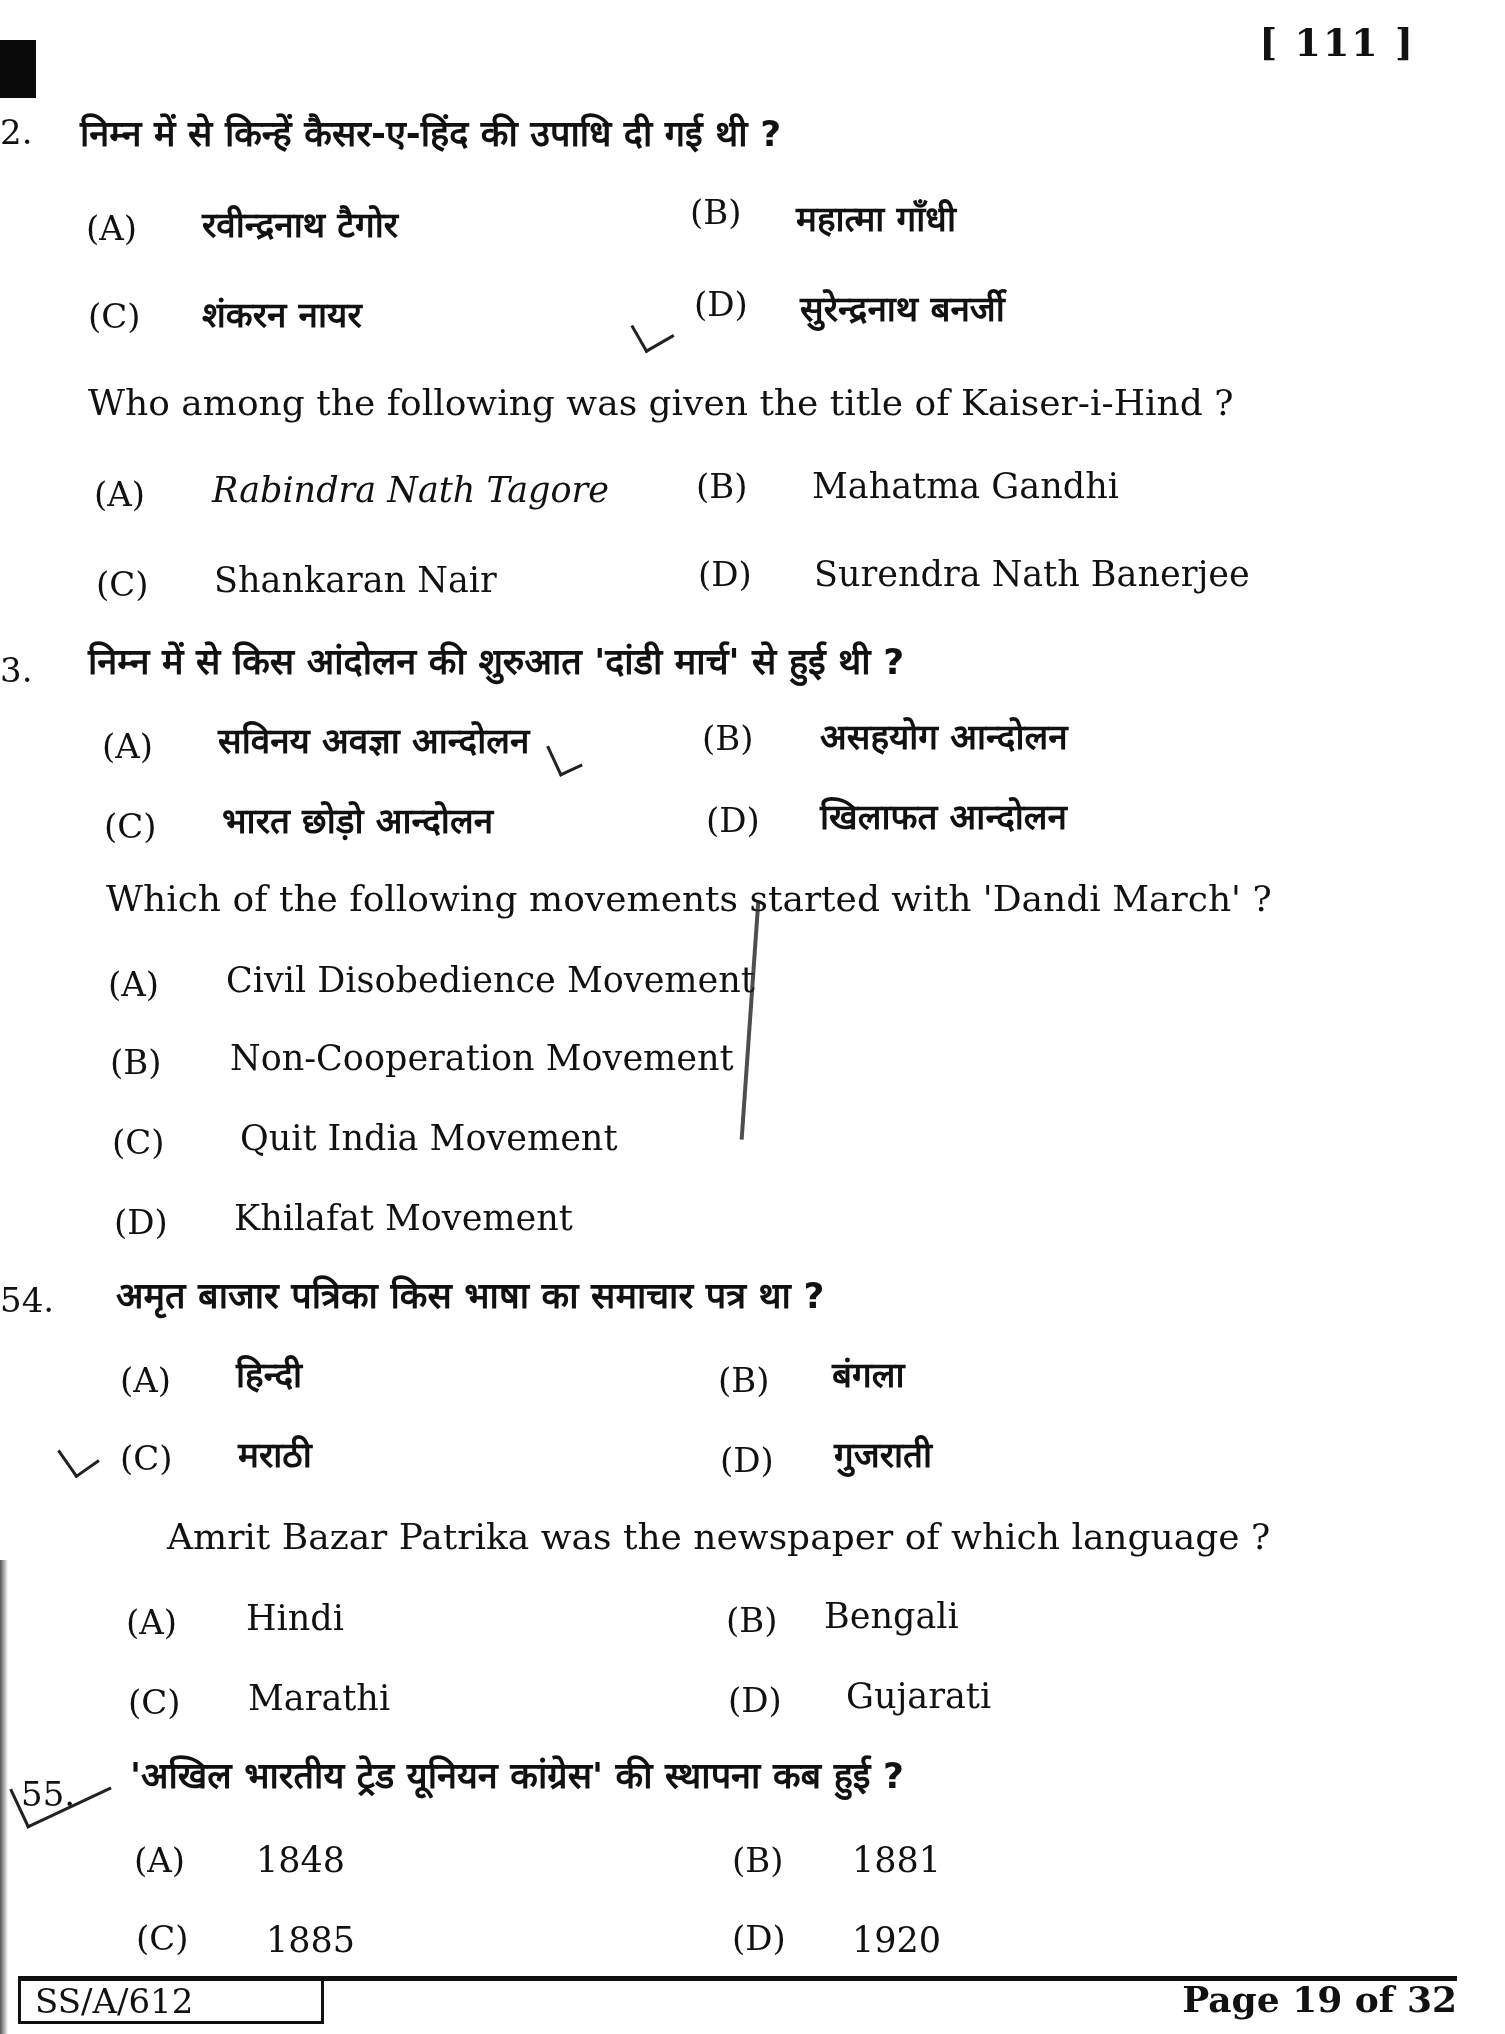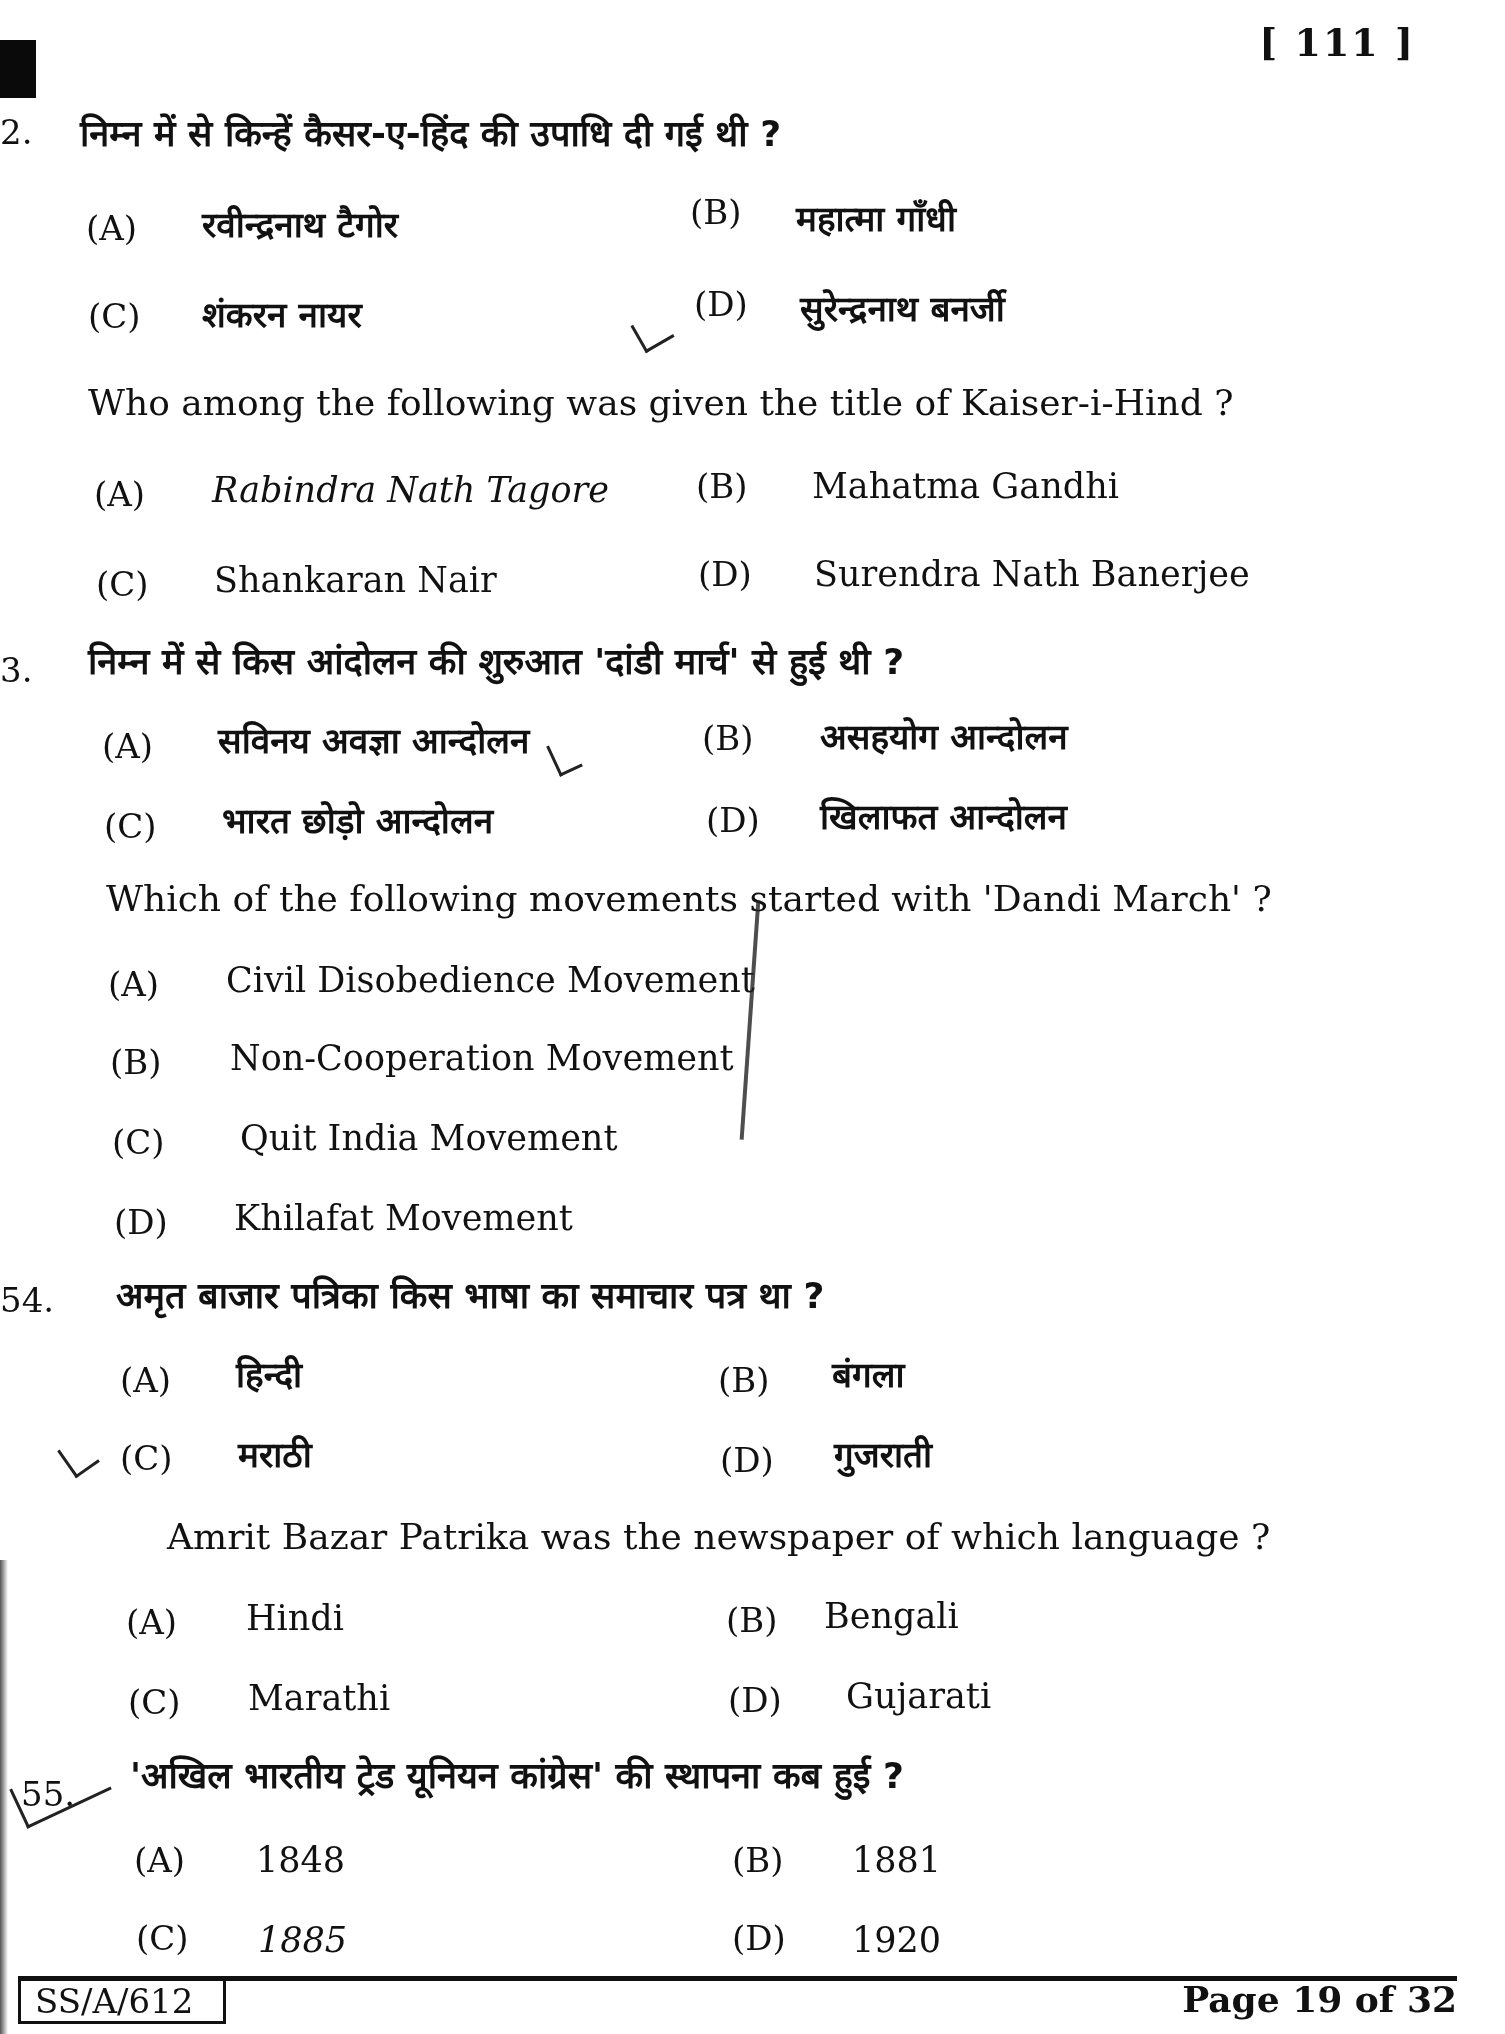--- a/index.html
+++ b/index.html
@@ -11,21 +11,21 @@
   .abs { position: absolute; white-space: nowrap; }
   .corner-block { position: absolute; left: 0; top: 40px; width: 36px; height: 58px; background: #0a0a0a; }
   .page-code { position: absolute; right: 90px; top: 20px; font-size: 38px; font-weight: bold; letter-spacing: 2px; }
   .qnum { font-size: 34px; }
   .qtext-hi { font-family: "DejaVu Sans", sans-serif; font-size: 36px; font-weight: bold; }
   .qtext-en { font-size: 36px; }
   .opt-label { font-size: 34px; }
   .opt-hi { font-family: "DejaVu Sans", sans-serif; font-size: 35px; font-weight: bold; }
   .opt-en { font-size: 35px; }
   .footer-rule { position: absolute; left: 18px; right: 48px; top: 1976px; height: 5px; background: #111; }
-  .footer-box { position: absolute; left: 18px; top: 1976px; width: 208px; height: 48px; border: 3px solid #111; box-sizing: border-box; font-size: 34px; padding-left: 14px; line-height: 44px; }
+  .footer-box { position: absolute; left: 18px; top: 1976px; width: 306px; height: 48px; border: 3px solid #111; box-sizing: border-box; font-size: 34px; padding-left: 14px; line-height: 44px; }
   .footer-page { position: absolute; right: 48px; top: 1978px; font-size: 36px; font-weight: bold; }
   .tick { position: absolute; border-color: #222; border-style: solid; }
   .left-edge { position: absolute; left: 0; top: 1560px; width: 8px; height: 474px; background: linear-gradient(90deg, #555, #bbb 60%, #fff); }
 </style>
 </head>
 <body>
 
 <div class="corner-block"></div>
 <div class="page-code">[ 111 ]</div>
 
@@ -96,21 +96,21 @@
 <div class="abs opt-label" style="left:728px;top:1680px;">(D)</div>
 <div class="abs opt-en" style="left:846px;top:1676px;">Gujarati</div>
 
 <div class="abs qnum" style="left:21px;top:1758px;margin-top:16px;">55.</div>
 <div class="abs qtext-hi" style="left:130px;top:1750px;">'अखिल भारतीय ट्रेड यूनियन कांग्रेस' की स्थापना कब हुई ?</div>
 <div class="abs opt-label" style="left:134px;top:1840px;">(A)</div>
 <div class="abs opt-en" style="left:256px;top:1840px;">1848</div>
 <div class="abs opt-label" style="left:732px;top:1840px;">(B)</div>
 <div class="abs opt-en" style="left:852px;top:1840px;">1881</div>
 <div class="abs opt-label" style="left:136px;top:1918px;">(C)</div>
-<div class="abs opt-en" style="left:258px;top:1920px;font-style:italic;">1885</div>
+<div class="abs opt-en" style="left:266px;top:1920px;">1885</div>
 <div class="abs opt-label" style="left:732px;top:1918px;">(D)</div>
 <div class="abs opt-en" style="left:852px;top:1920px;">1920</div>
 <div class="tick" style="left:14px;top:1768px;width:90px;height:40px;border-width:0 0 3px 3px;transform:rotate(-25deg);"></div>
 
 <div class="left-edge"></div>
 
 <div class="footer-rule"></div>
 <div class="footer-box">SS/A/612</div>
 <div class="footer-page">Page 19 of 32</div>
 

